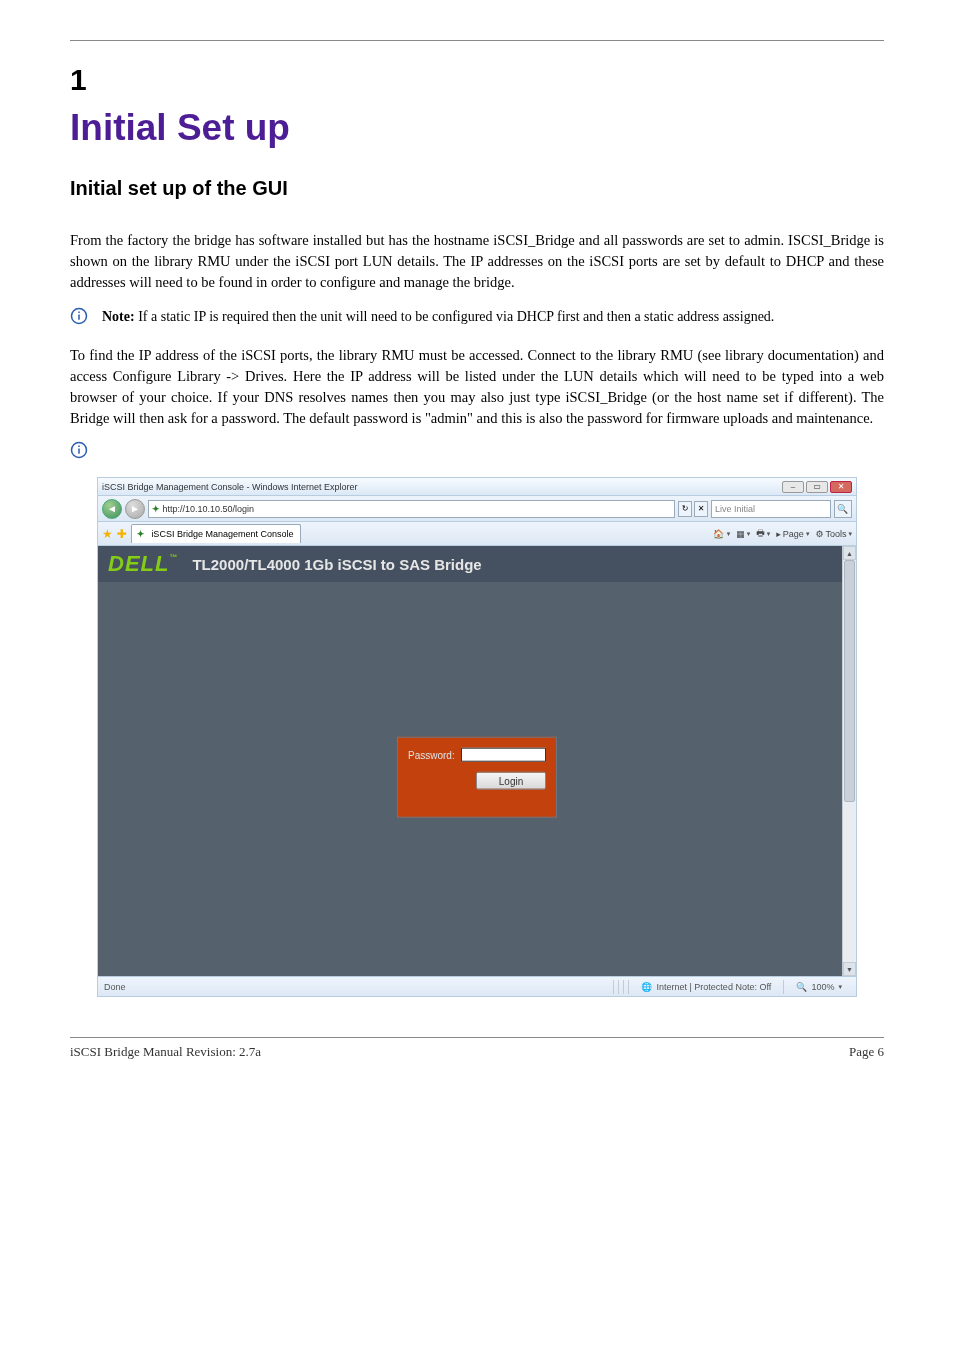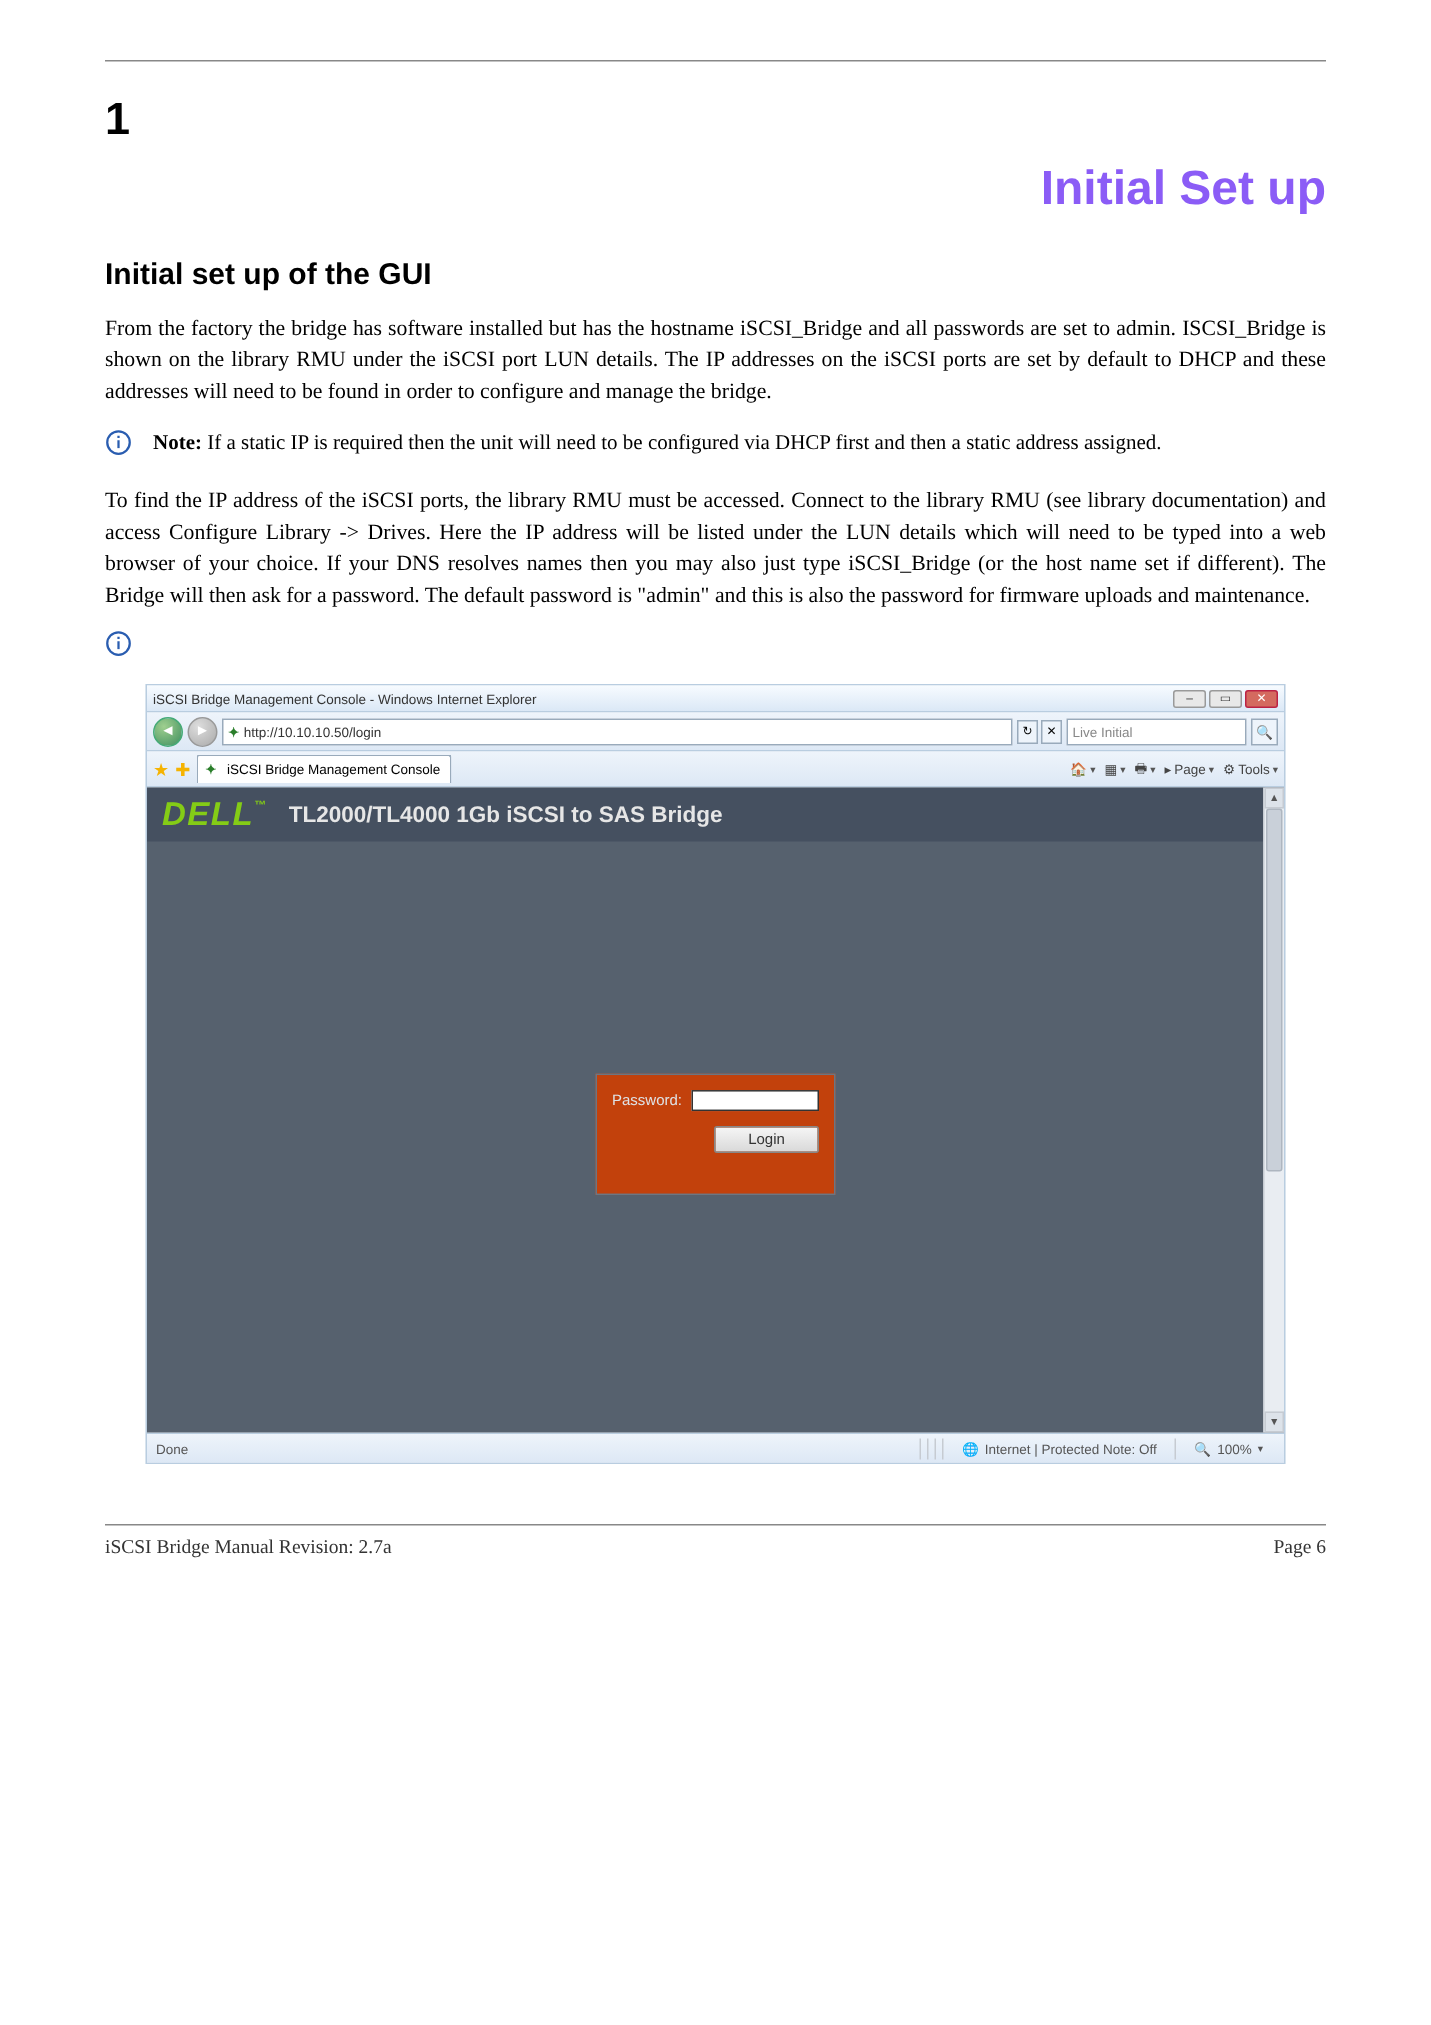--- a/index.html
+++ b/index.html
@@ -20,31 +20,30 @@
   }
   .chapter-num {
     font-family: Arial, Helvetica, sans-serif;
     font-size: 30px;
     font-weight: bold;
     color: #000;
     margin-bottom: 10px;
   }
   .chapter-title {
     font-family: Arial, Helvetica, sans-serif;
-    font-size: 32px;
+    font-size: 37px;
     font-weight: bold;
-    color: #8b5cf6;
+    color: #4c1d95;
     margin-bottom: 28px;
-    text-align: right;
   }
   .section-title {
     font-family: Arial, Helvetica, sans-serif;
     font-size: 20px;
     font-weight: bold;
-    margin-bottom: 14px;
+    margin-bottom: 30px;
   }
   .body-text {
     font-size: 14.5px;
     line-height: 1.45;
     margin-bottom: 12px;
     text-align: justify;
   }
   .note-row {
     display: flex;
     gap: 10px;

